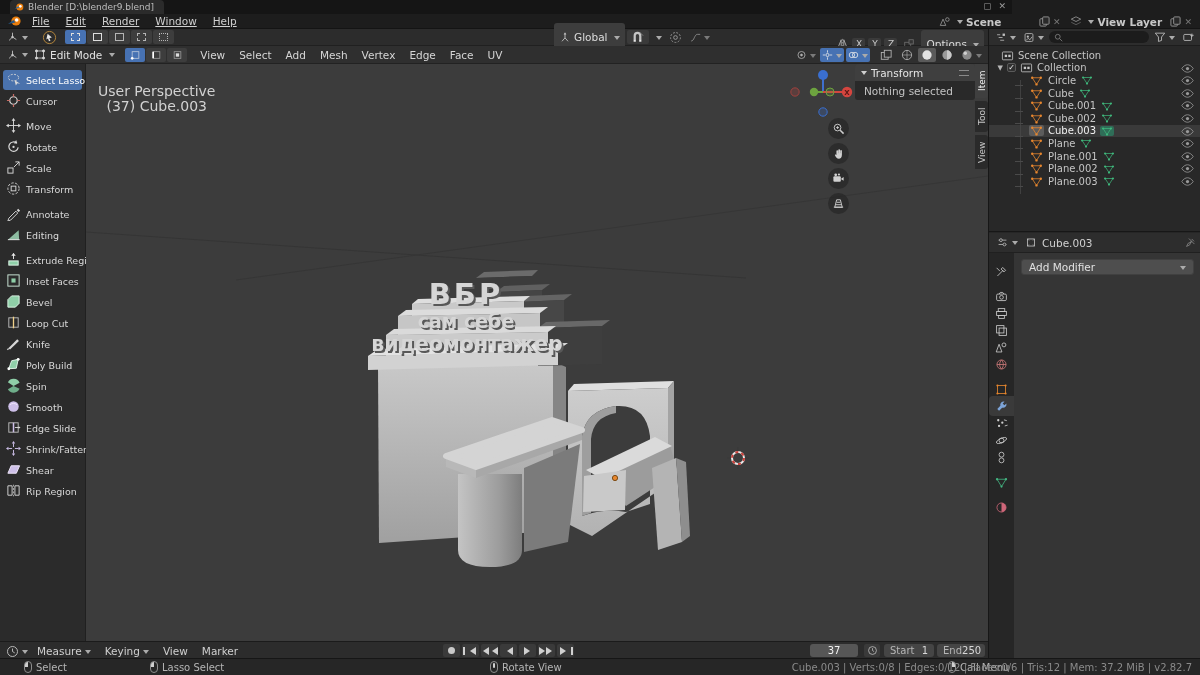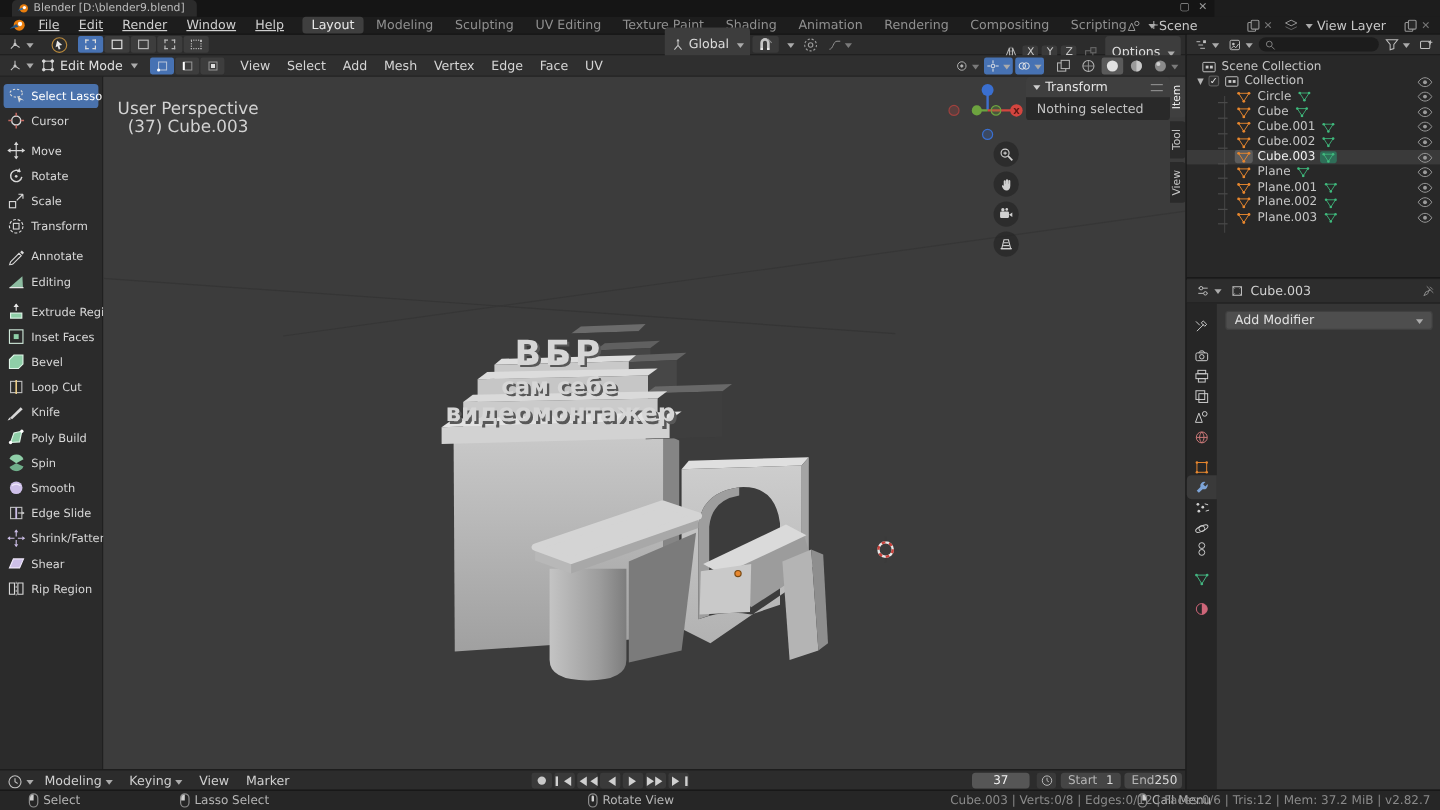--- a/index.html
+++ b/index.html
@@ -26,21 +26,21 @@
   
   .menubar { position:absolute; left:0; top:14px; width:1200px; height:15px; background:#1d1d1d;
     display:flex; align-items:center; border-bottom:1px solid #141414; }
   .menubar .menu { padding:0 8px; color:#cfcfcf; font-size:10.5px;text-decoration:underline; }
   #workspace-tabs { display:flex; align-items:center; margin-left:6px; }
   #workspace-tabs .wtab { padding:1px 8px; margin:0 1px; color:#909090; font-size:10.5px; border-radius:3px; }
   #workspace-tabs .wtab.active { background:#3f3f3f; color:#e8e8e8; }
   #workspace-tabs .wtab.plus { color:#a5a5a5; }
   .tb-right { position:absolute; right:4px; top:0; height:15px; display:flex; align-items:center; gap:2px; }
   .tb-sel { display:flex; align-items:center; gap:3px; padding:0 4px; }
-  .tb-sel .lbl { color:#c8c8c8; font-size:10.5px; min-width:70px; }
+  .tb-sel .lbl { color:#c8c8c8; font-size:10.5px; min-width:70px;font-weight:bold; }
   .mini-ic { opacity:.8; }
 
   
   .left-col  { position:absolute; left:0; top:29px; width:988px; height:629px; }
   .right-col { position:absolute; left:988px; top:29px; width:212px; height:629px; background:#262626; border-left:1px solid #171717; }
 
   
   .toolsettings { position:absolute; left:0; top:0; width:988px; height:17px; background:#2c2c2c;
     border-bottom:1px solid #202020; display:flex; align-items:center; padding:0 4px; }
   .selmode { display:flex; gap:1px; margin-left:6px; }
@@ -193,33 +193,20 @@
           <circle cx="8" cy="6" r="4.6" fill="#e87d0d"></circle>
           <circle cx="8.7" cy="5" r="1.8" fill="#fff"></circle>
           <path d="M0 9l5.5-4 2 2.6z" fill="#265787"></path>
         </svg>
     </span>
     <span class="menu">File</span>
     <span class="menu">Edit</span>
     <span class="menu">Render</span>
     <span class="menu">Window</span>
     <span class="menu">Help</span>
-    <div id="workspace-tabs">
-        <span class="wtab active">Layout</span>
-        <span class="wtab">Modeling</span>
-        <span class="wtab">Sculpting</span>
-        <span class="wtab">UV Editing</span>
-        <span class="wtab">Texture Paint</span>
-        <span class="wtab">Shading</span>
-        <span class="wtab">Animation</span>
-        <span class="wtab">Rendering</span>
-        <span class="wtab">Compositing</span>
-        <span class="wtab">Scripting</span>
-        <span class="wtab plus">+</span>
-      </div>
     <div class="tb-right">
       <div class="tb-sel">
         <span class="mini-ic">
           <svg width="12" height="11" viewBox="0 0 14 14" fill="none" stroke="#bdbdbd">
               <circle cx="10" cy="4.5" r="2.3"></circle>
               <path d="M4.5 4L8 12H1z"></path>
             </svg>
         </span>
           <span class="caret"></span>
         <span class="lbl">Scene</span>
@@ -784,21 +771,21 @@
     <div class="timeline">
       <div class="tl-header">
         <span class="ibtn">
           <svg width="13" height="13" viewBox="0 0 14 14" fill="none" stroke="#c0c0c0">
               <circle cx="7" cy="7" r="5.4"></circle>
               <path d="M7 3.8V7l2.4 1.5"></path>
             </svg>
           <span class="caret"></span>
         </span>
         <span class="menu">
-            <span>Modeling</span>
+            <span>Measure</span>
             <span class="caret"></span>
           </span>
         <span class="menu">
             <span>Keying</span>
             <span class="caret"></span>
           </span>
         <span class="menu">View</span>
         <span class="menu">Marker</span>
         <div id="transport">
             <span class="tp-btn">

